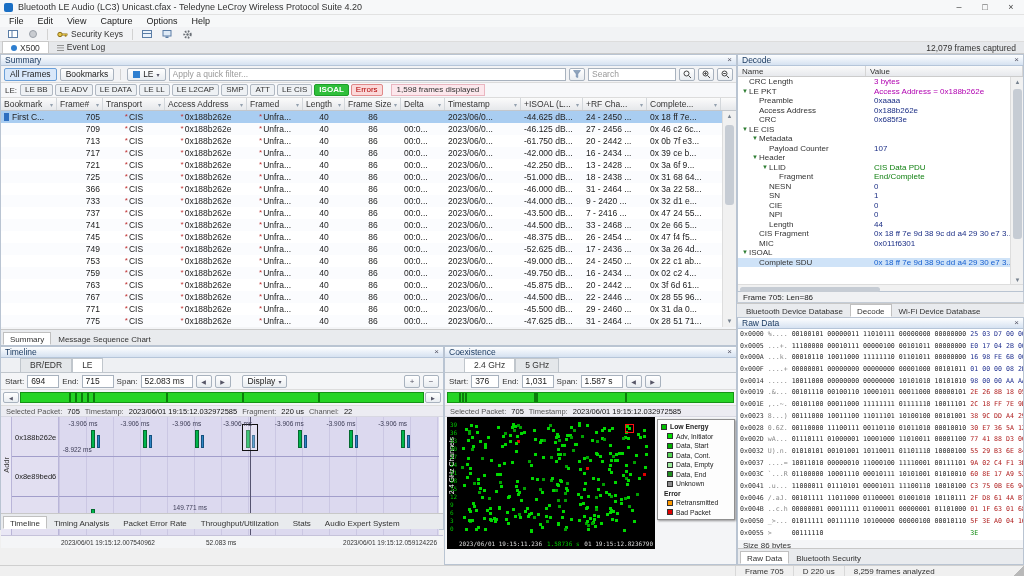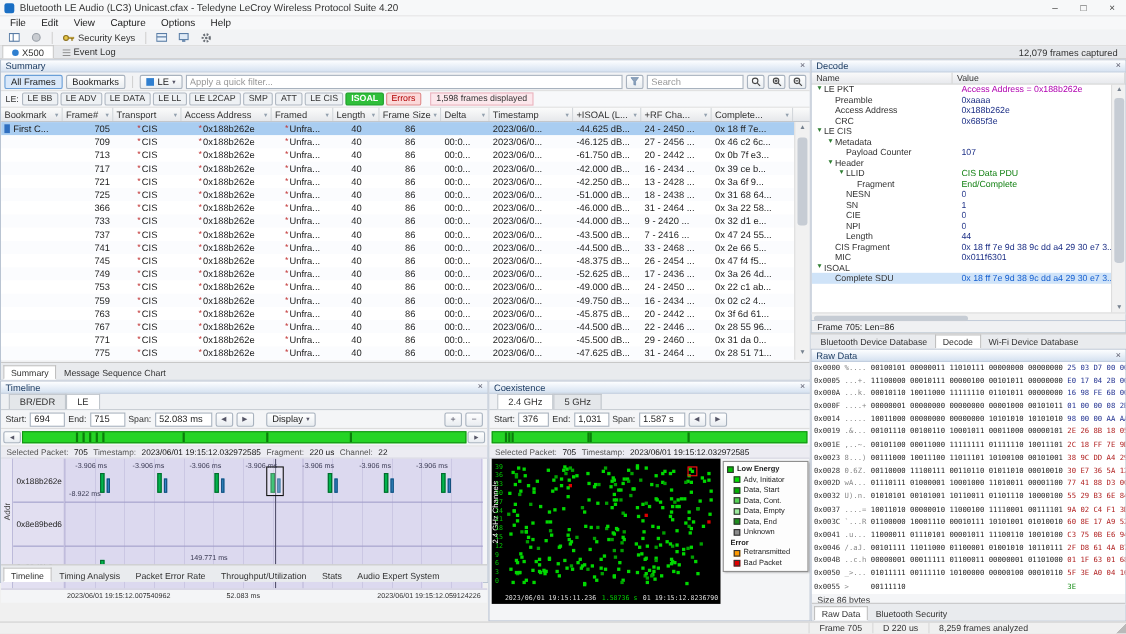--- a/index.html
+++ b/index.html
@@ -65,21 +65,21 @@
   .vscroll{position:absolute;background:#f1f1f1;border-left:1px solid #ddd;}
   .vthumb{position:absolute;left:2px;width:9px;background:#c6ccd4;border-radius:3px;}
   .sarr{position:absolute;left:0;width:13px;height:11px;text-align:center;line-height:11px;color:#76818e;font-size:6px;}
   .hscroll{position:absolute;background:#f1f1f1;border-top:1px solid #ddd;}
   .hthumb{position:absolute;top:1.5px;height:5px;background:#c6ccd4;border-radius:3px;}
 
   
   .tabsrow{position:absolute;display:flex;align-items:flex-end;background:#e9ebee;border-top:1px solid #c8c8c8;padding-left:2px;}
   .tab{padding:0 6px;height:13px;line-height:13px;font-size:8px;color:#333;border:1px solid transparent;white-space:nowrap;}
   .tab.active{background:#fff;border:1px solid #c0c0c0;border-bottom-color:#fff;}
-  .mtabs{display:flex;align-items:flex-end;height:15px;background:#eef0f3;border-bottom:1px solid #c0c6cc;padding-left:7px;}
+  .mtabs{display:flex;align-items:flex-end;height:15px;background:#eef0f3;border-bottom:1px solid #c0c6cc;padding-left:19px;}
   .mtab{height:14px;line-height:13px;padding:0 9px;font-size:8.5px;border:1px solid #c0c6cc;border-bottom:none;background:#e4e7ea;color:#333;}
   .mtab.active{background:#fff;}
 
   
   .ctl{display:flex;align-items:center;gap:3px;padding:0 4px;height:17px;background:#f4f5f7;border-bottom:1px solid #ddd;}
   .lbl{font-size:8px;color:#333;white-space:nowrap;}
   .ovw{display:flex;align-items:center;height:16px;padding:1px 2px;background:#f4f5f7;border-bottom:1px solid #ddd;gap:1px;}
   .ovw .bar{position:relative;flex:1;height:11px;background:#25d425;border:1px solid #149314;overflow:hidden;}
   .tick{position:absolute;top:0;bottom:0;width:2px;background:#0b7d0b;}
   .nfo{display:flex;gap:5px;align-items:center;height:11px;padding:0 5px;font-size:7.5px;background:#ececf2;border-bottom:1px solid #d8d8e2;white-space:nowrap;overflow:hidden;}
@@ -1635,20 +1635,25 @@
     <div class="phead">
       <span>Decode</span>
       <span class="x">×</span>
     </div>
     <div class="dechead">
       <div class="dh" style="width:128px;">Name</div>
       <div class="dh" style="flex:1;">Value</div>
     </div>
     <div class="decrows" id="decode-rows" style="left:0;top:22px;width:272px;height:209px;">
         <div class="decrow" style="padding-left: 3px;">
+          <span class="dspace"></span>
+          <span class="dname" style="width: 125px; flex: 0 0 auto;">CRC Length</span>
+          <span class="dval vc-magenta">3 bytes</span>
+        </div>
+        <div class="decrow" style="padding-left: 3px;">
           <span class="darrow">▼</span>
           <span class="dname" style="width: 125px; flex: 0 0 auto;">LE PKT</span>
           <span class="dval vc-magenta">Access Address = 0x188b262e</span>
         </div>
         <div class="decrow" style="padding-left: 13px;">
           <span class="dspace"></span>
           <span class="dname" style="width: 115px; flex: 0 0 auto;">Preamble</span>
           <span class="dval vc-navy">0xaaaa</span>
         </div>
         <div class="decrow" style="padding-left: 13px;">

